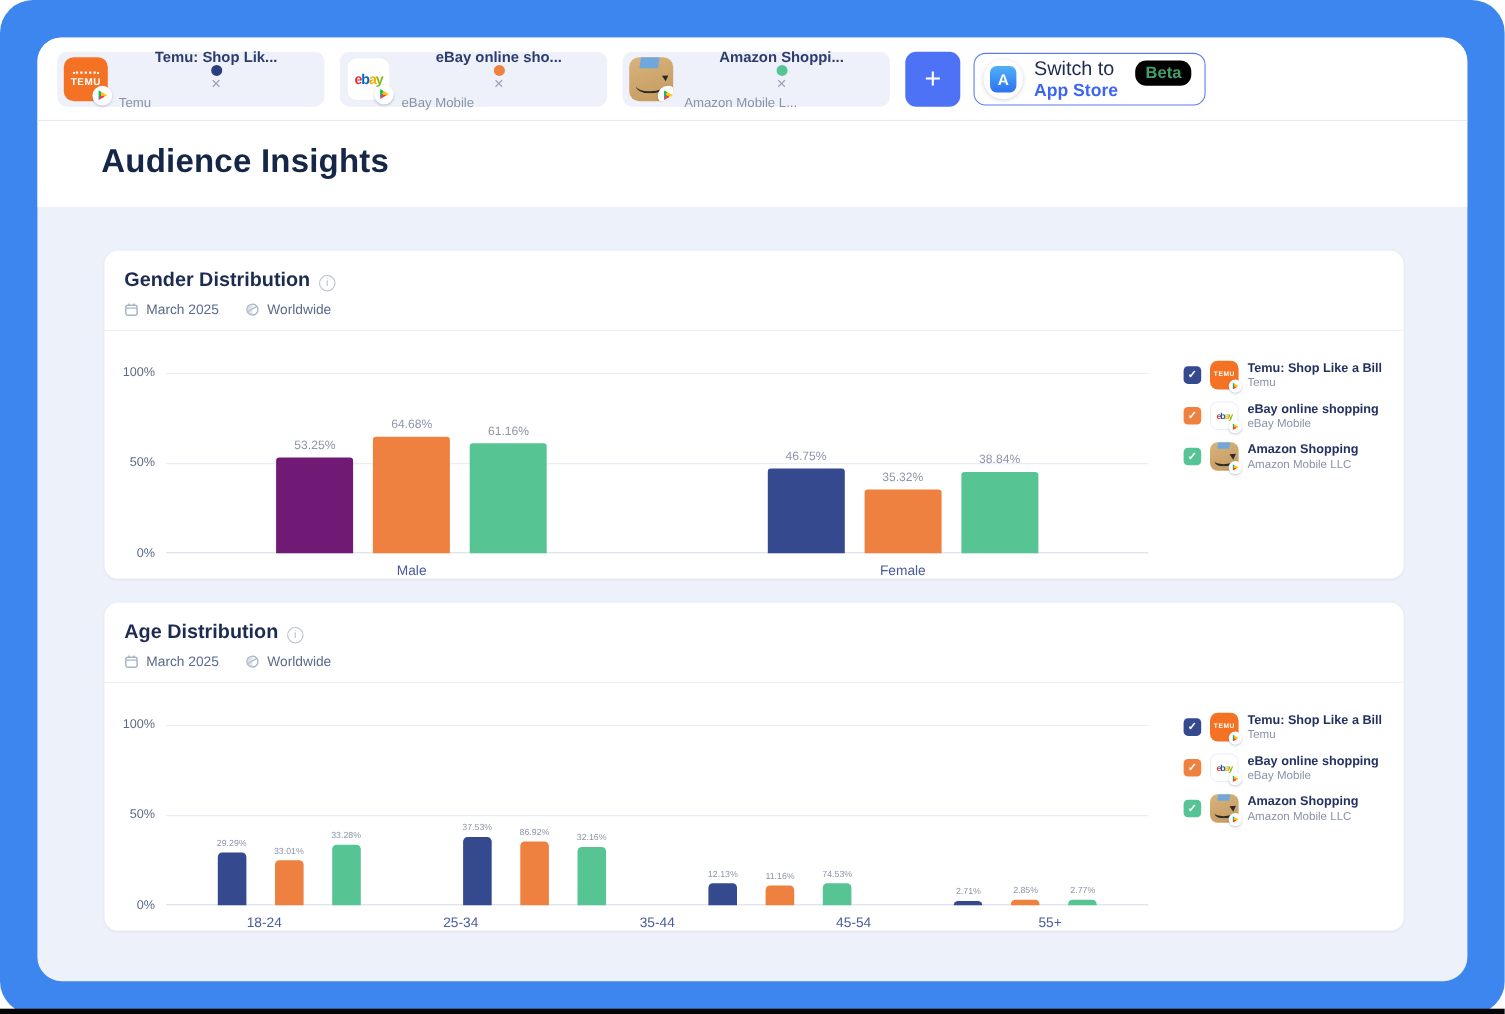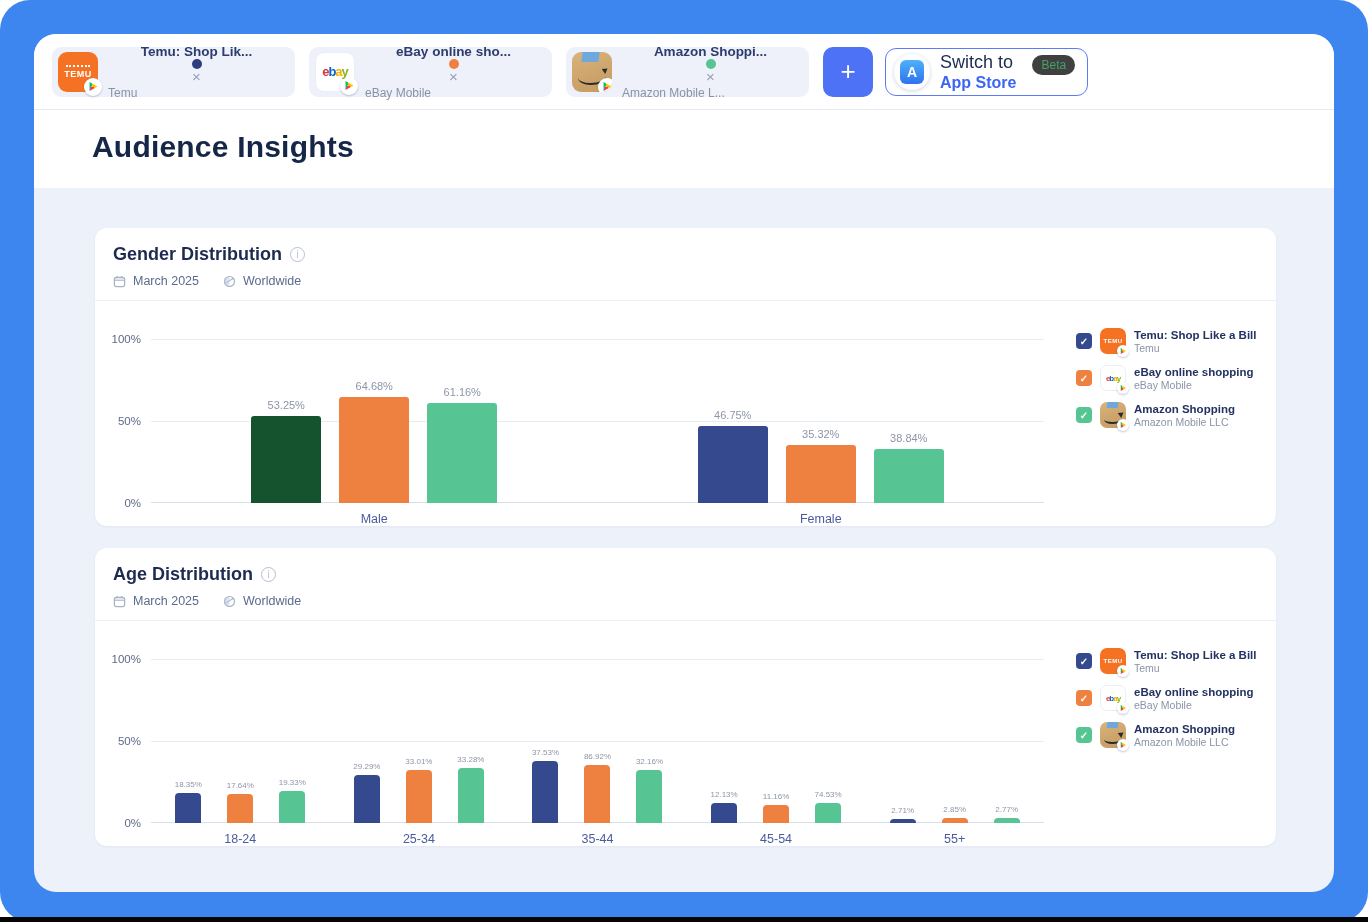--- a/index.html
+++ b/index.html
@@ -52,32 +52,32 @@
   .add-btn { width:50px; height:50px; border-radius:10px; background:#4d72f6; color:#fff; border:none;
     font-size:26px; font-weight:300; display:flex; align-items:center; justify-content:center; cursor:pointer; }
   .switch-btn { height:48px; margin-left:12px; background:#fff; border:1.5px solid #5b7cf5; border-radius:11px;
     display:flex; align-items:center; padding:0 12px 0 8px; cursor:pointer; }
   .switch-iconwrap { width:36px; height:36px; border-radius:50%; background:#fff; box-shadow:0 1px 4px rgba(30,60,120,.22);
     display:flex; align-items:center; justify-content:center; margin-right:10px; }
   .appstore-icon { width:24px; height:24px; border-radius:6px; background:linear-gradient(180deg,#4fb1f8,#2e72f0);
     color:#fff; font-weight:bold; font-size:14px; display:flex; align-items:center; justify-content:center; }
   .switch-line1 { font-size:18px; color:#1d2b50; }
   .switch-line2 { font-size:16px; font-weight:bold; color:#3b66f5; margin-top:1px; }
-  .beta-badge { align-self:flex-start; margin:6px 0 0 16px; background:#404040; color:#43a06a;
-    font-size:12px; font-weight:normal; padding:3px 9px; border-radius:10px; }
+  .beta-badge { align-self:flex-start; margin:6px 0 0 16px; background:#000000; color:#43a06a;
+    font-size:15px; font-weight:bold; padding:3px 9px; border-radius:10px; }
 
   
   .page-header { background:#ffffff; padding:20px 0 24px 58px; }
   .page-title { font-size:30px; font-weight:600; color:#152647; letter-spacing:.2px; }
 
   
   .content { padding:40px 58px 0 61px; }
   .card { background:#ffffff; border-radius:12px; margin-bottom:22px; box-shadow:0 1px 3px rgba(25,45,90,.05); }
   .card-head { padding:16px 20px 12px 18px; }
-  .card-title-row { display:flex; align-items:center; gap:8px; }
+  .card-title-row { display:flex; align-items:flex-end; gap:8px; }
   .card-title { font-size:18px; font-weight:600; color:#1d2b50; }
   .info-icon { width:15px; height:15px; border:1.3px solid #b6bfd0; border-radius:50%; color:#b6bfd0;
     font-size:10px; display:flex; align-items:center; justify-content:center; font-style:normal; }
   .card-sub-row { display:flex; align-items:center; gap:7px; margin-top:9px; font-size:12.5px; color:#5a6b8c; }
   .sub-sep { width:10px; }
   .divider { height:1px; background:#eef1f7; }
 
   .chart-flex { display:flex; }
   .chart-area { flex:1; padding-top:38px; min-width:0; }
   .plot-row { display:flex; padding-right:32px; }
@@ -221,38 +221,38 @@
             <div class="ylabels" id="ylabels-0">
                 <div class="ylabel" style="top: 100%;">0%</div>
                 <div class="ylabel" style="top: 50%;">50%</div>
                 <div class="ylabel" style="top: 0%;">100%</div>
               </div>
             <div class="chart-body" id="chart-body-0">
               <div class="grid" style="top:0"></div>
               <div class="grid" style="top:50%"></div>
               <div class="grid zero" style="bottom:0"></div>
             <div class="bar-group">
-                  <div class="bar" style="height: 87.33px; background: #14532d;">
+                  <div class="bar" style="height: 87.33px; background: #701a75;">
                     <div class="bar-value">53.25%</div>
                   </div>
                   <div class="bar" style="height: 106.075px; background: rgb(238, 128, 64);">
                     <div class="bar-value">64.68%</div>
                   </div>
                   <div class="bar" style="height: 100.302px; background: rgb(87, 196, 147);">
                     <div class="bar-value">61.16%</div>
                   </div>
                 </div>
                 <div class="bar-group">
                   <div class="bar" style="height: 76.67px; background: rgb(53, 73, 142);">
                     <div class="bar-value">46.75%</div>
                   </div>
                   <div class="bar" style="height: 57.9248px; background: rgb(238, 128, 64);">
                     <div class="bar-value">35.32%</div>
                   </div>
-                  <div class="bar" style="height: 54px; background: rgb(87, 196, 147);">
+                  <div class="bar" style="height: 74px; background: rgb(87, 196, 147);">
                     <div class="bar-value">38.84%</div>
                   </div>
                 </div>
               </div>
           </div>
           <div class="xlabels" id="xlabels-0">
               <div class="xlabel">Male</div>
               <div class="xlabel">Female</div>
             </div>
         </div>
@@ -336,36 +336,25 @@
           <div class="plot-row">
             <div class="ylabels" id="ylabels-1">
                 <div class="ylabel" style="top: 100%;">0%</div>
                 <div class="ylabel" style="top: 50%;">50%</div>
                 <div class="ylabel" style="top: 0%;">100%</div>
               </div>
             <div class="chart-body" id="chart-body-1">
               <div class="grid" style="top:0"></div>
               <div class="grid" style="top:50%"></div>
               <div class="grid zero" style="bottom:0"></div>
-            <div class="bar-group">
-                  <div class="bar" style="height: 30.094px; background: rgb(53, 73, 142);">
-                    <div class="bar-value">18.35%</div>
-                  </div>
-                  <div class="bar" style="height: 28.9296px; background: rgb(238, 128, 64);">
-                    <div class="bar-value">17.64%</div>
-                  </div>
-                  <div class="bar" style="height: 31.7012px; background: rgb(87, 196, 147);">
-                    <div class="bar-value">19.33%</div>
-                  </div>
-                </div>
                 <div class="bar-group">
                   <div class="bar" style="height: 48.0356px; background: rgb(53, 73, 142);">
                     <div class="bar-value">29.29%</div>
                   </div>
-                  <div class="bar" style="height: 53px; background: rgb(238, 128, 64);">
+                  <div class="bar" style="height: 41px; background: rgb(238, 128, 64);">
                     <div class="bar-value">33.01%</div>
                   </div>
                   <div class="bar" style="height: 54.5792px; background: rgb(87, 196, 147);">
                     <div class="bar-value">33.28%</div>
                   </div>
                 </div>
                 <div class="bar-group">
                   <div class="bar" style="height: 61.5492px; background: rgb(53, 73, 142);">
                     <div class="bar-value">37.53%</div>
                   </div>

